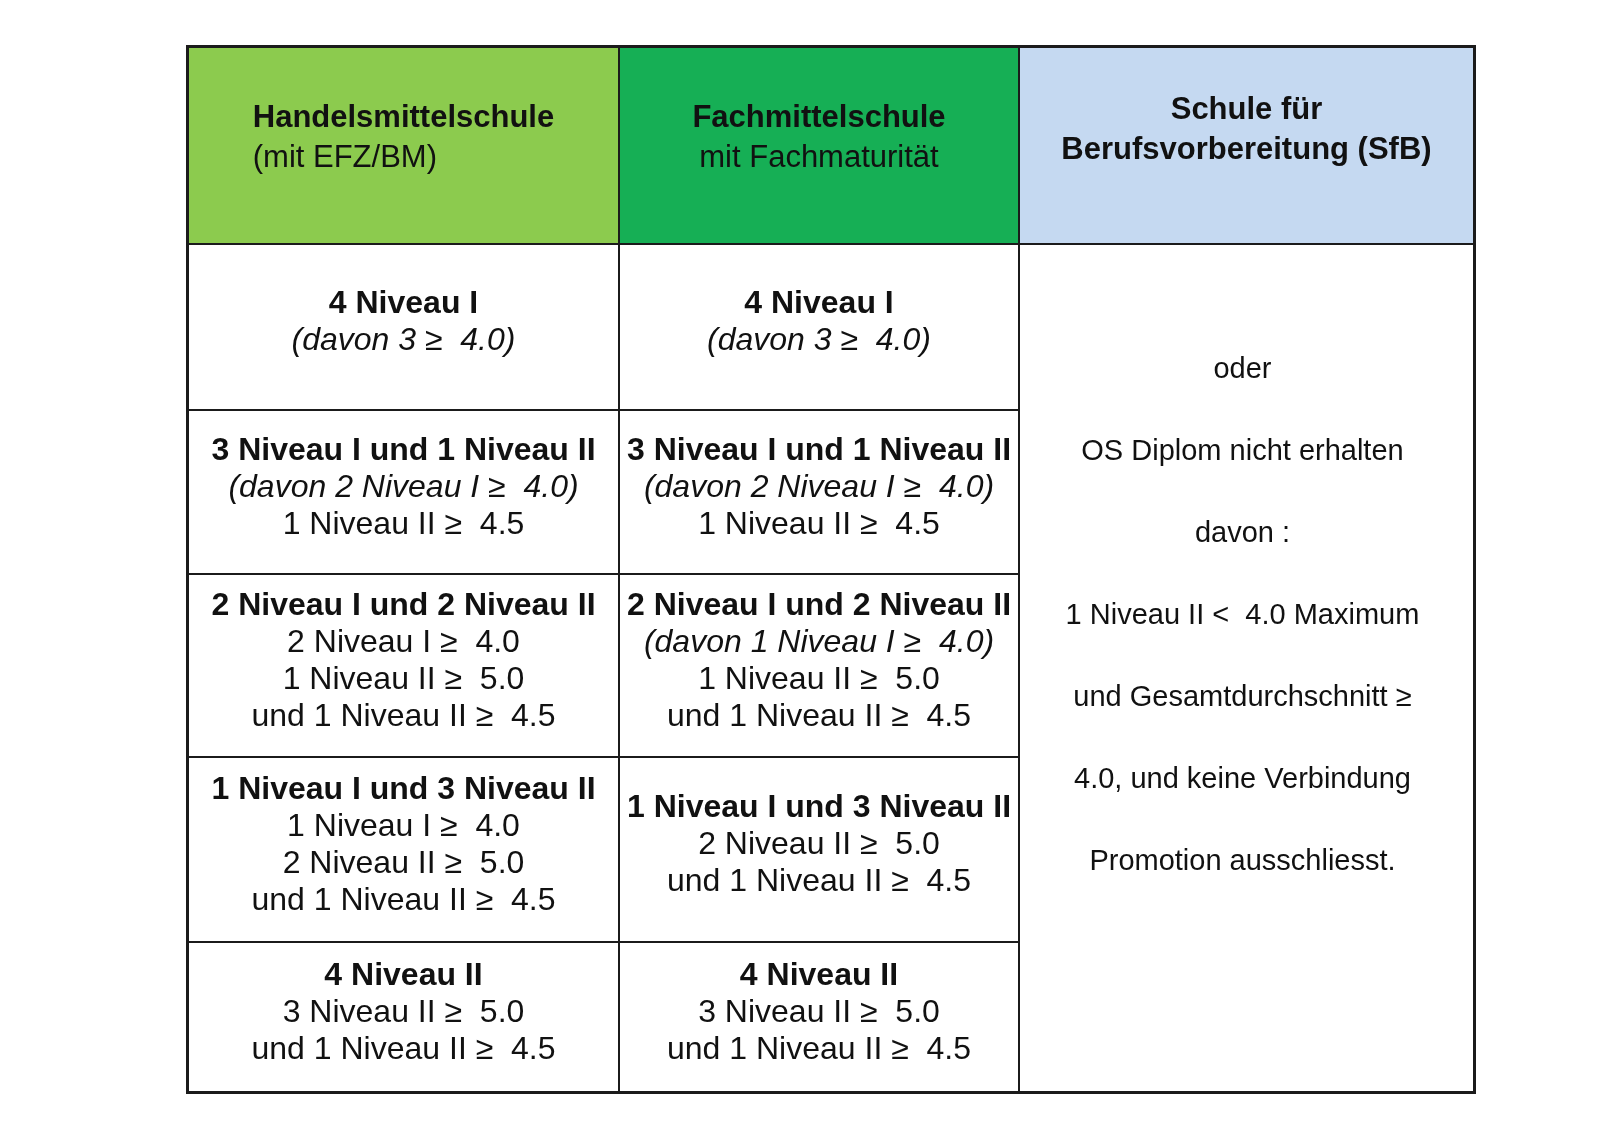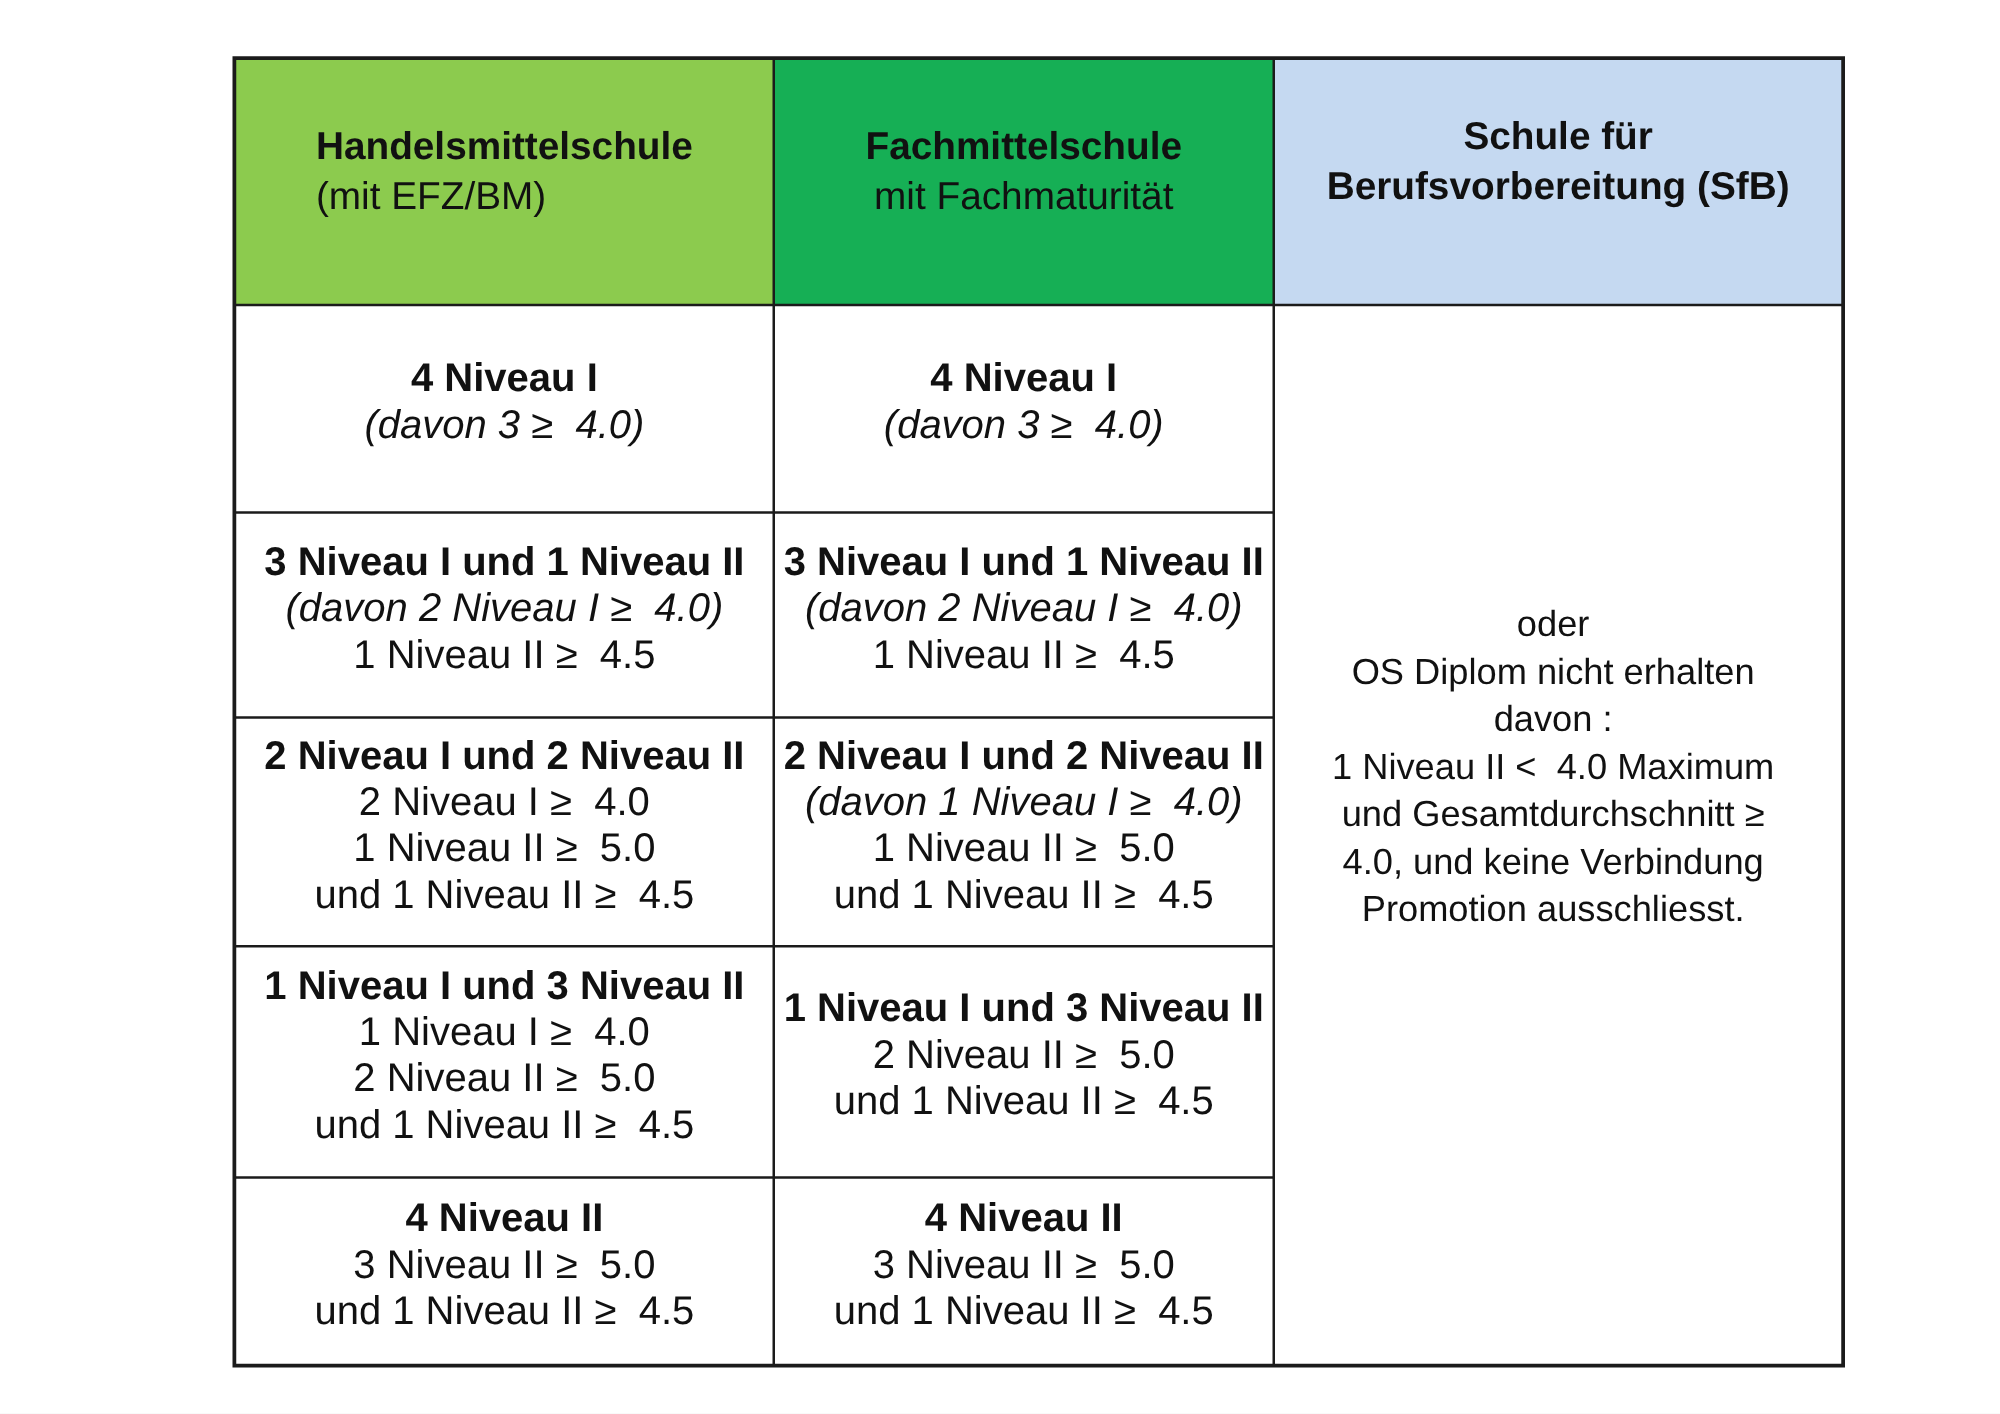--- a/index.html
+++ b/index.html
@@ -37,21 +37,21 @@
   }
   .c1 { grid-column: 1; }
   .c2 { grid-column: 2; }
   .c3 { grid-column: 3; align-items: center; }
   .r1 { grid-row: 1; }
   .r2 { grid-row: 2; }
   .r3 { grid-row: 3; }
   .r4 { grid-row: 4; }
   .r5 { grid-row: 5; }
   .r6 { grid-row: 6; }
-  .rspan { grid-row: 2 / 7; }
+  .rspan { grid-row: 2 / 7; gap: 44px; }
 
   .header {
     font-size: 31px;
     line-height: 40px;
     padding-bottom: 18px;
   }
   .hdr1 { background: #8ccb4e; }
   .hdr2 { background: #16af55; }
   .hdr3 { background: #c5d9f1; padding-bottom: 34px; }
   .hdr-block-left { text-align: left; }

